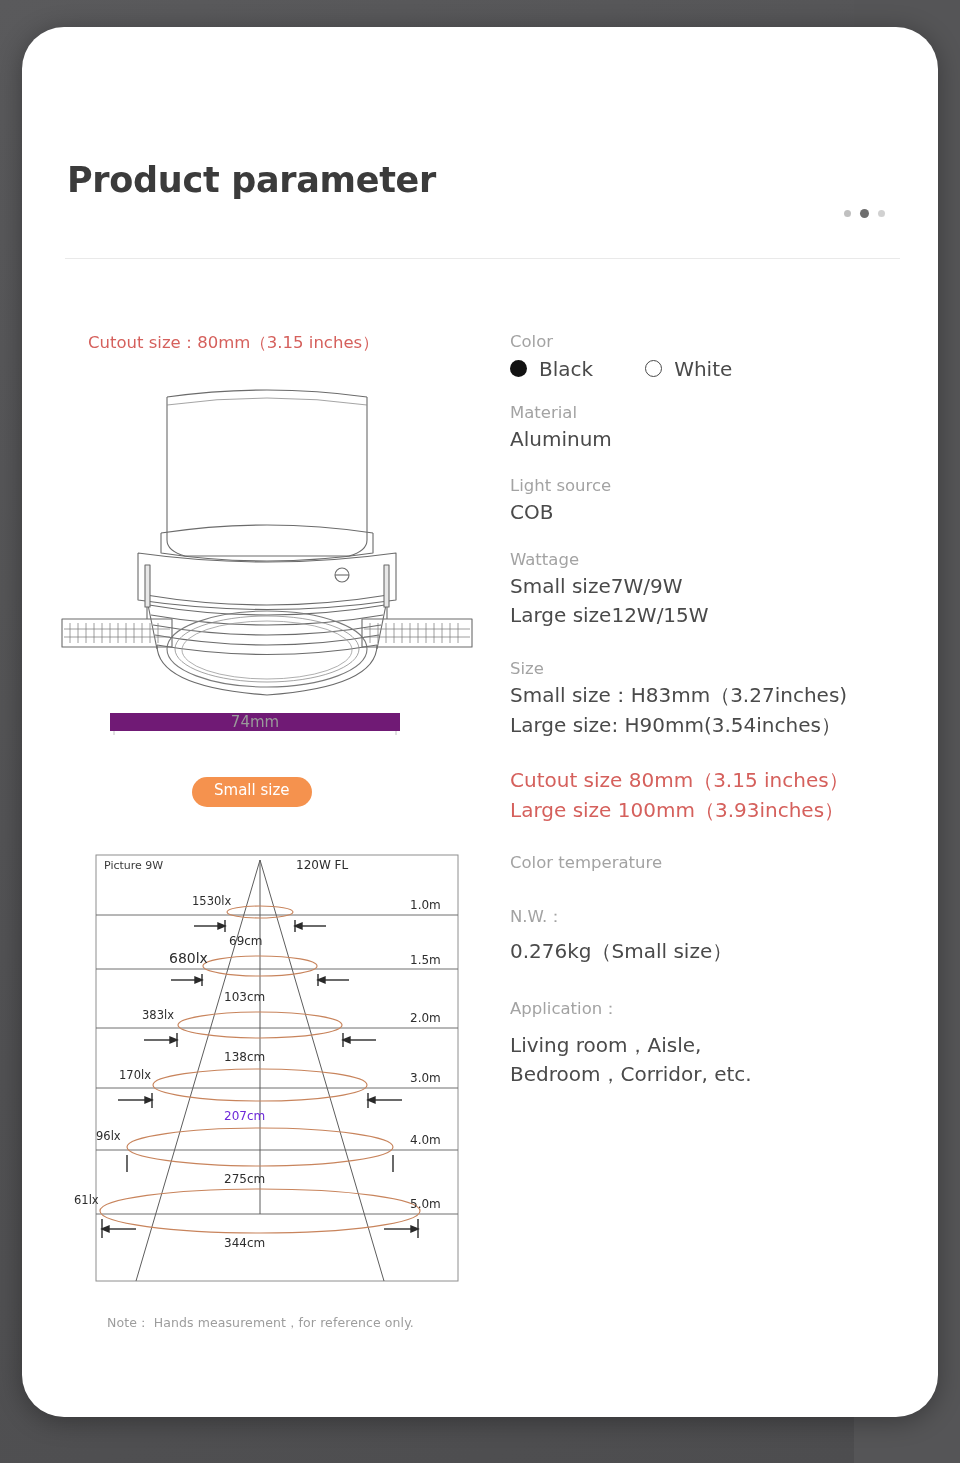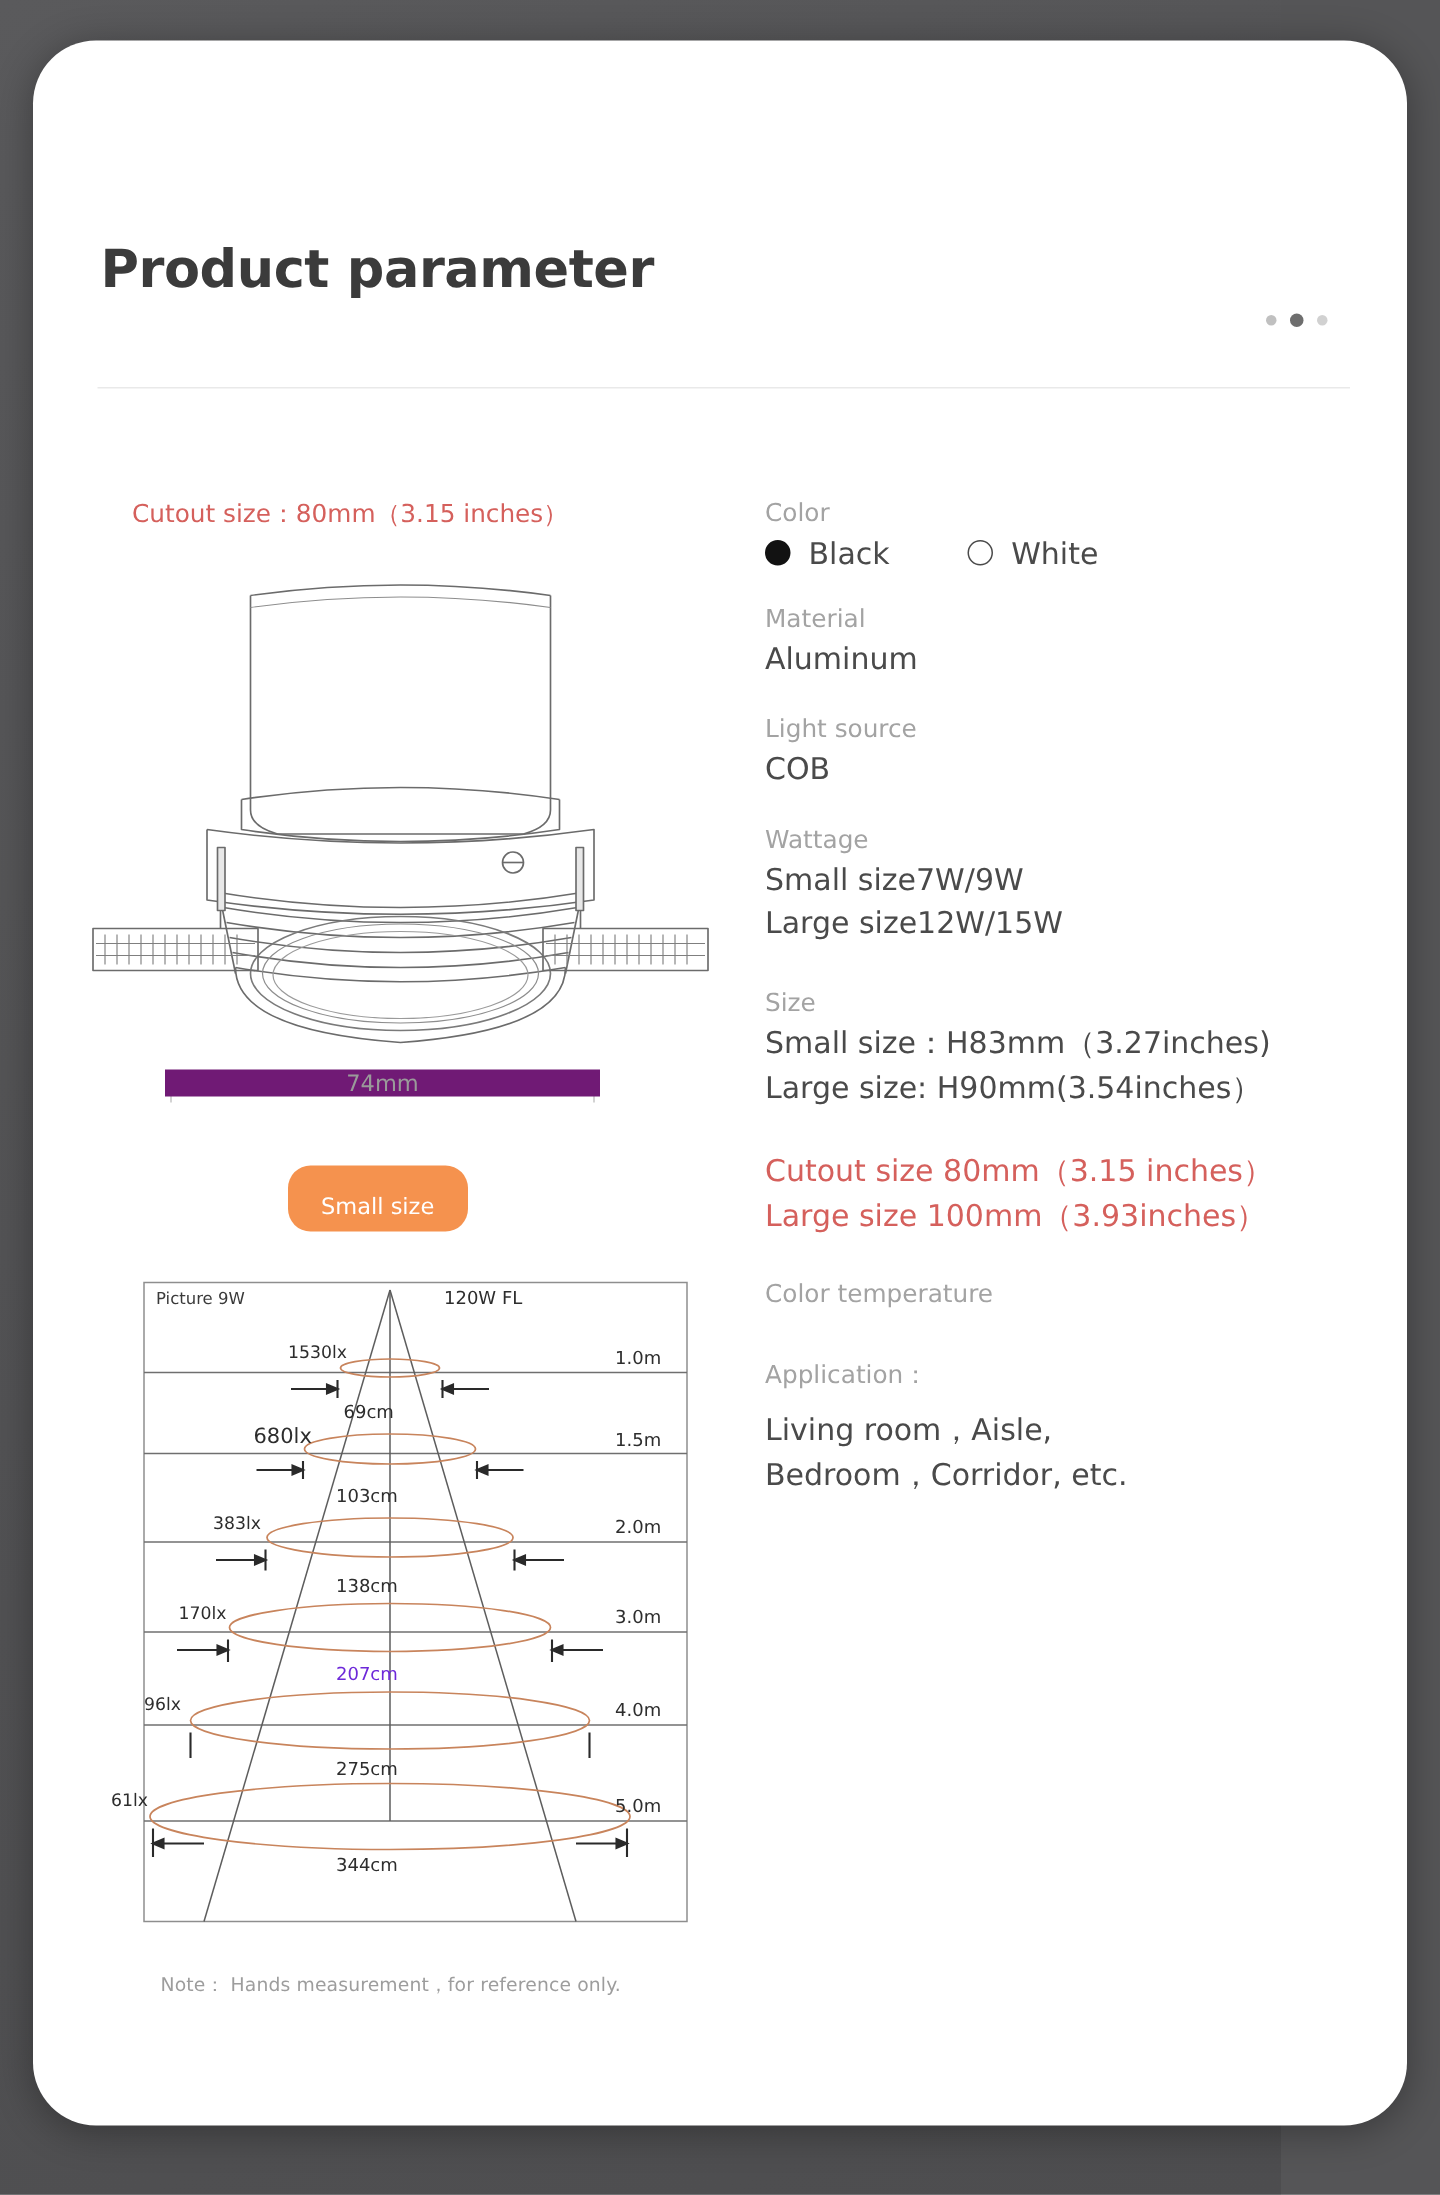--- a/index.html
+++ b/index.html
@@ -57,21 +57,21 @@
     position: absolute; left: 0; top: 157px; width: 60px;
     text-align: right; font-size: 15px; color: #9a9a9a;
   }
   #dim-74 { position: absolute; left: 88px; top: 686px; width: 290px; height: 34px; }
   #dim-74 .label {
     position: absolute; left: 0; top: 0; width: 290px; text-align: center;
     font-size: 15px; color: #9a9a9a; background: #701a75; padding: 0 6px;
   }
   #size-badge {
     position: absolute; left: 170px; top: 750px;
-    padding: 18px 22px 8px; border-radius: 15px;
+    padding: 4px 22px 8px; border-radius: 15px;
     background: #f5924e; color: #ffffff; font-size: 15px;
   }
 
   
   #beam-chart { position: absolute; left: 52px; top: 825px; width: 395px; height: 432px; }
   #beam-note {
     position: absolute; left: 85px; top: 1288px;
     font-size: 12.5px; color: #9d9d9d; letter-spacing: .1px;
   }
 
@@ -318,20 +318,24 @@
 
       <div class="spec gap">
         <div class="spec-value red">Cutout size  80mm（3.15 inches）
 Large size 100mm（3.93inches）</div>
       </div>
 
       <div class="spec gap2">
         <div class="spec-label">Color temperature</div>
       </div>
 
+      <div class="spec gap2">
+        <div class="spec-label">N.W.：</div>
+        <div class="spec-value" style="margin-top:8px">0.276kg（Small size）</div>
+      </div>
 
       <div class="spec">
         <div class="spec-label">Application：</div>
         <div class="spec-value" style="margin-top:10px">Living room，Aisle,
 Bedroom，Corridor, etc.</div>
       </div>
 
     </div>
   </div>
 </div>

